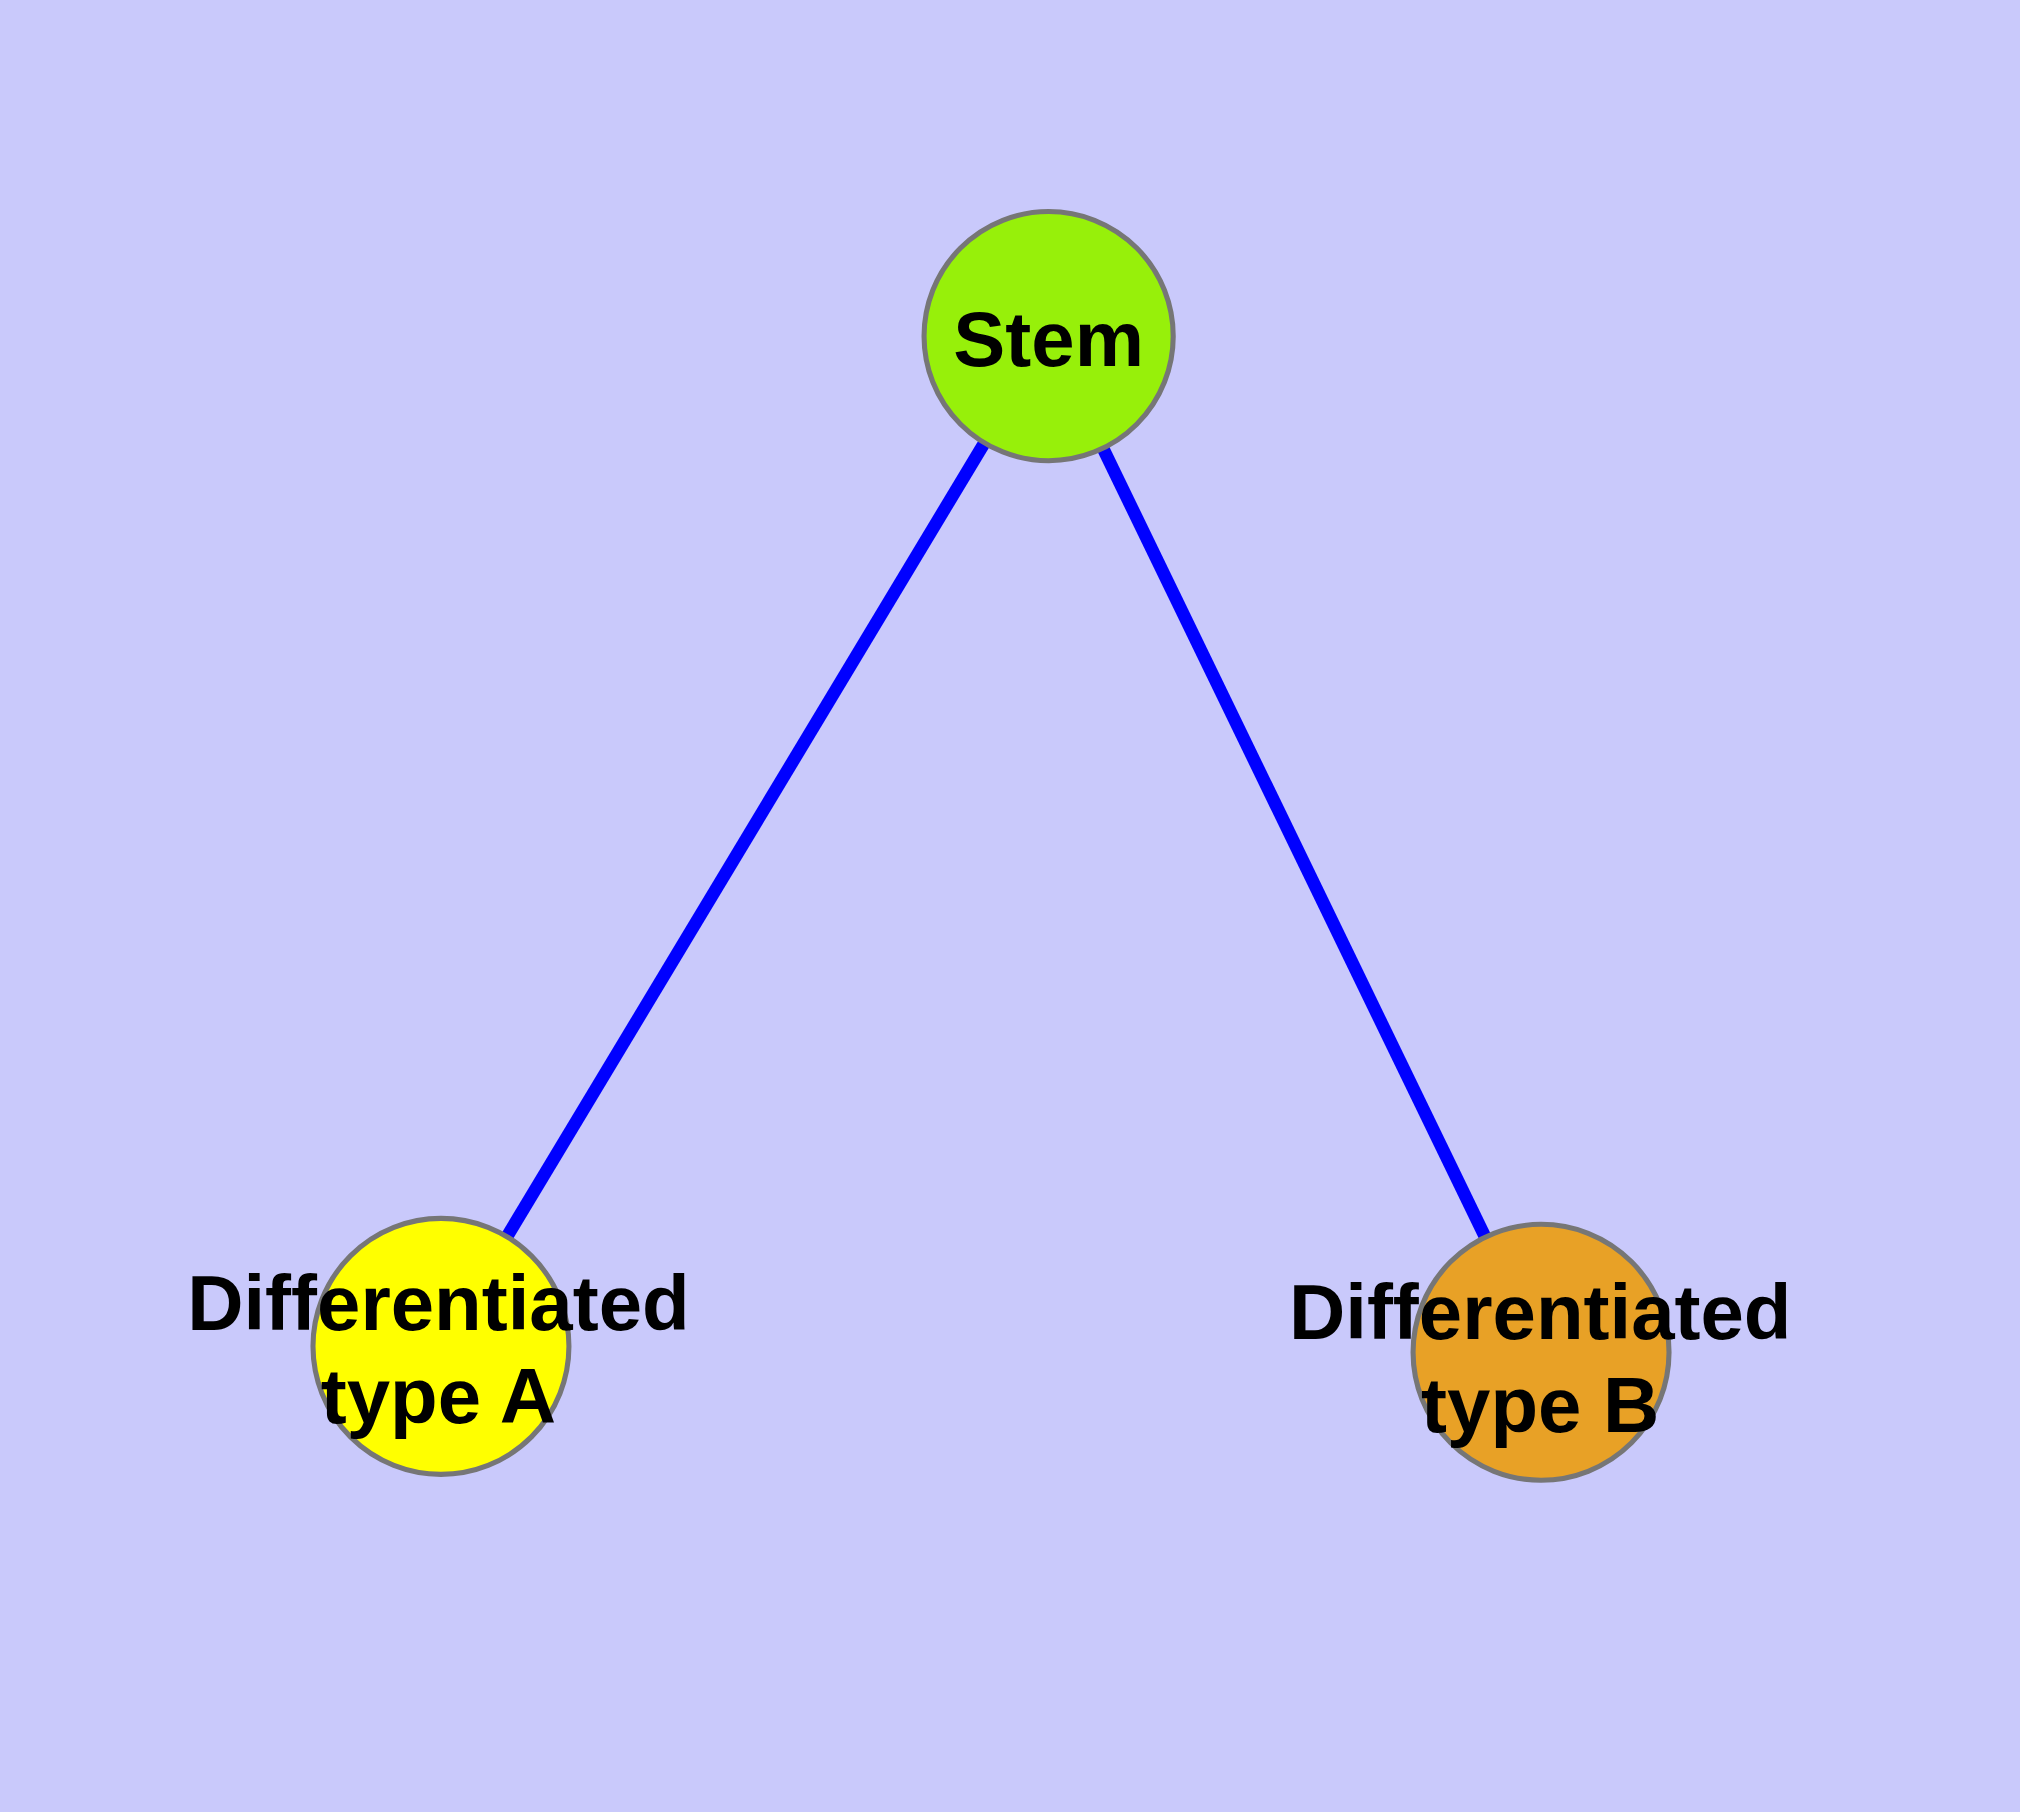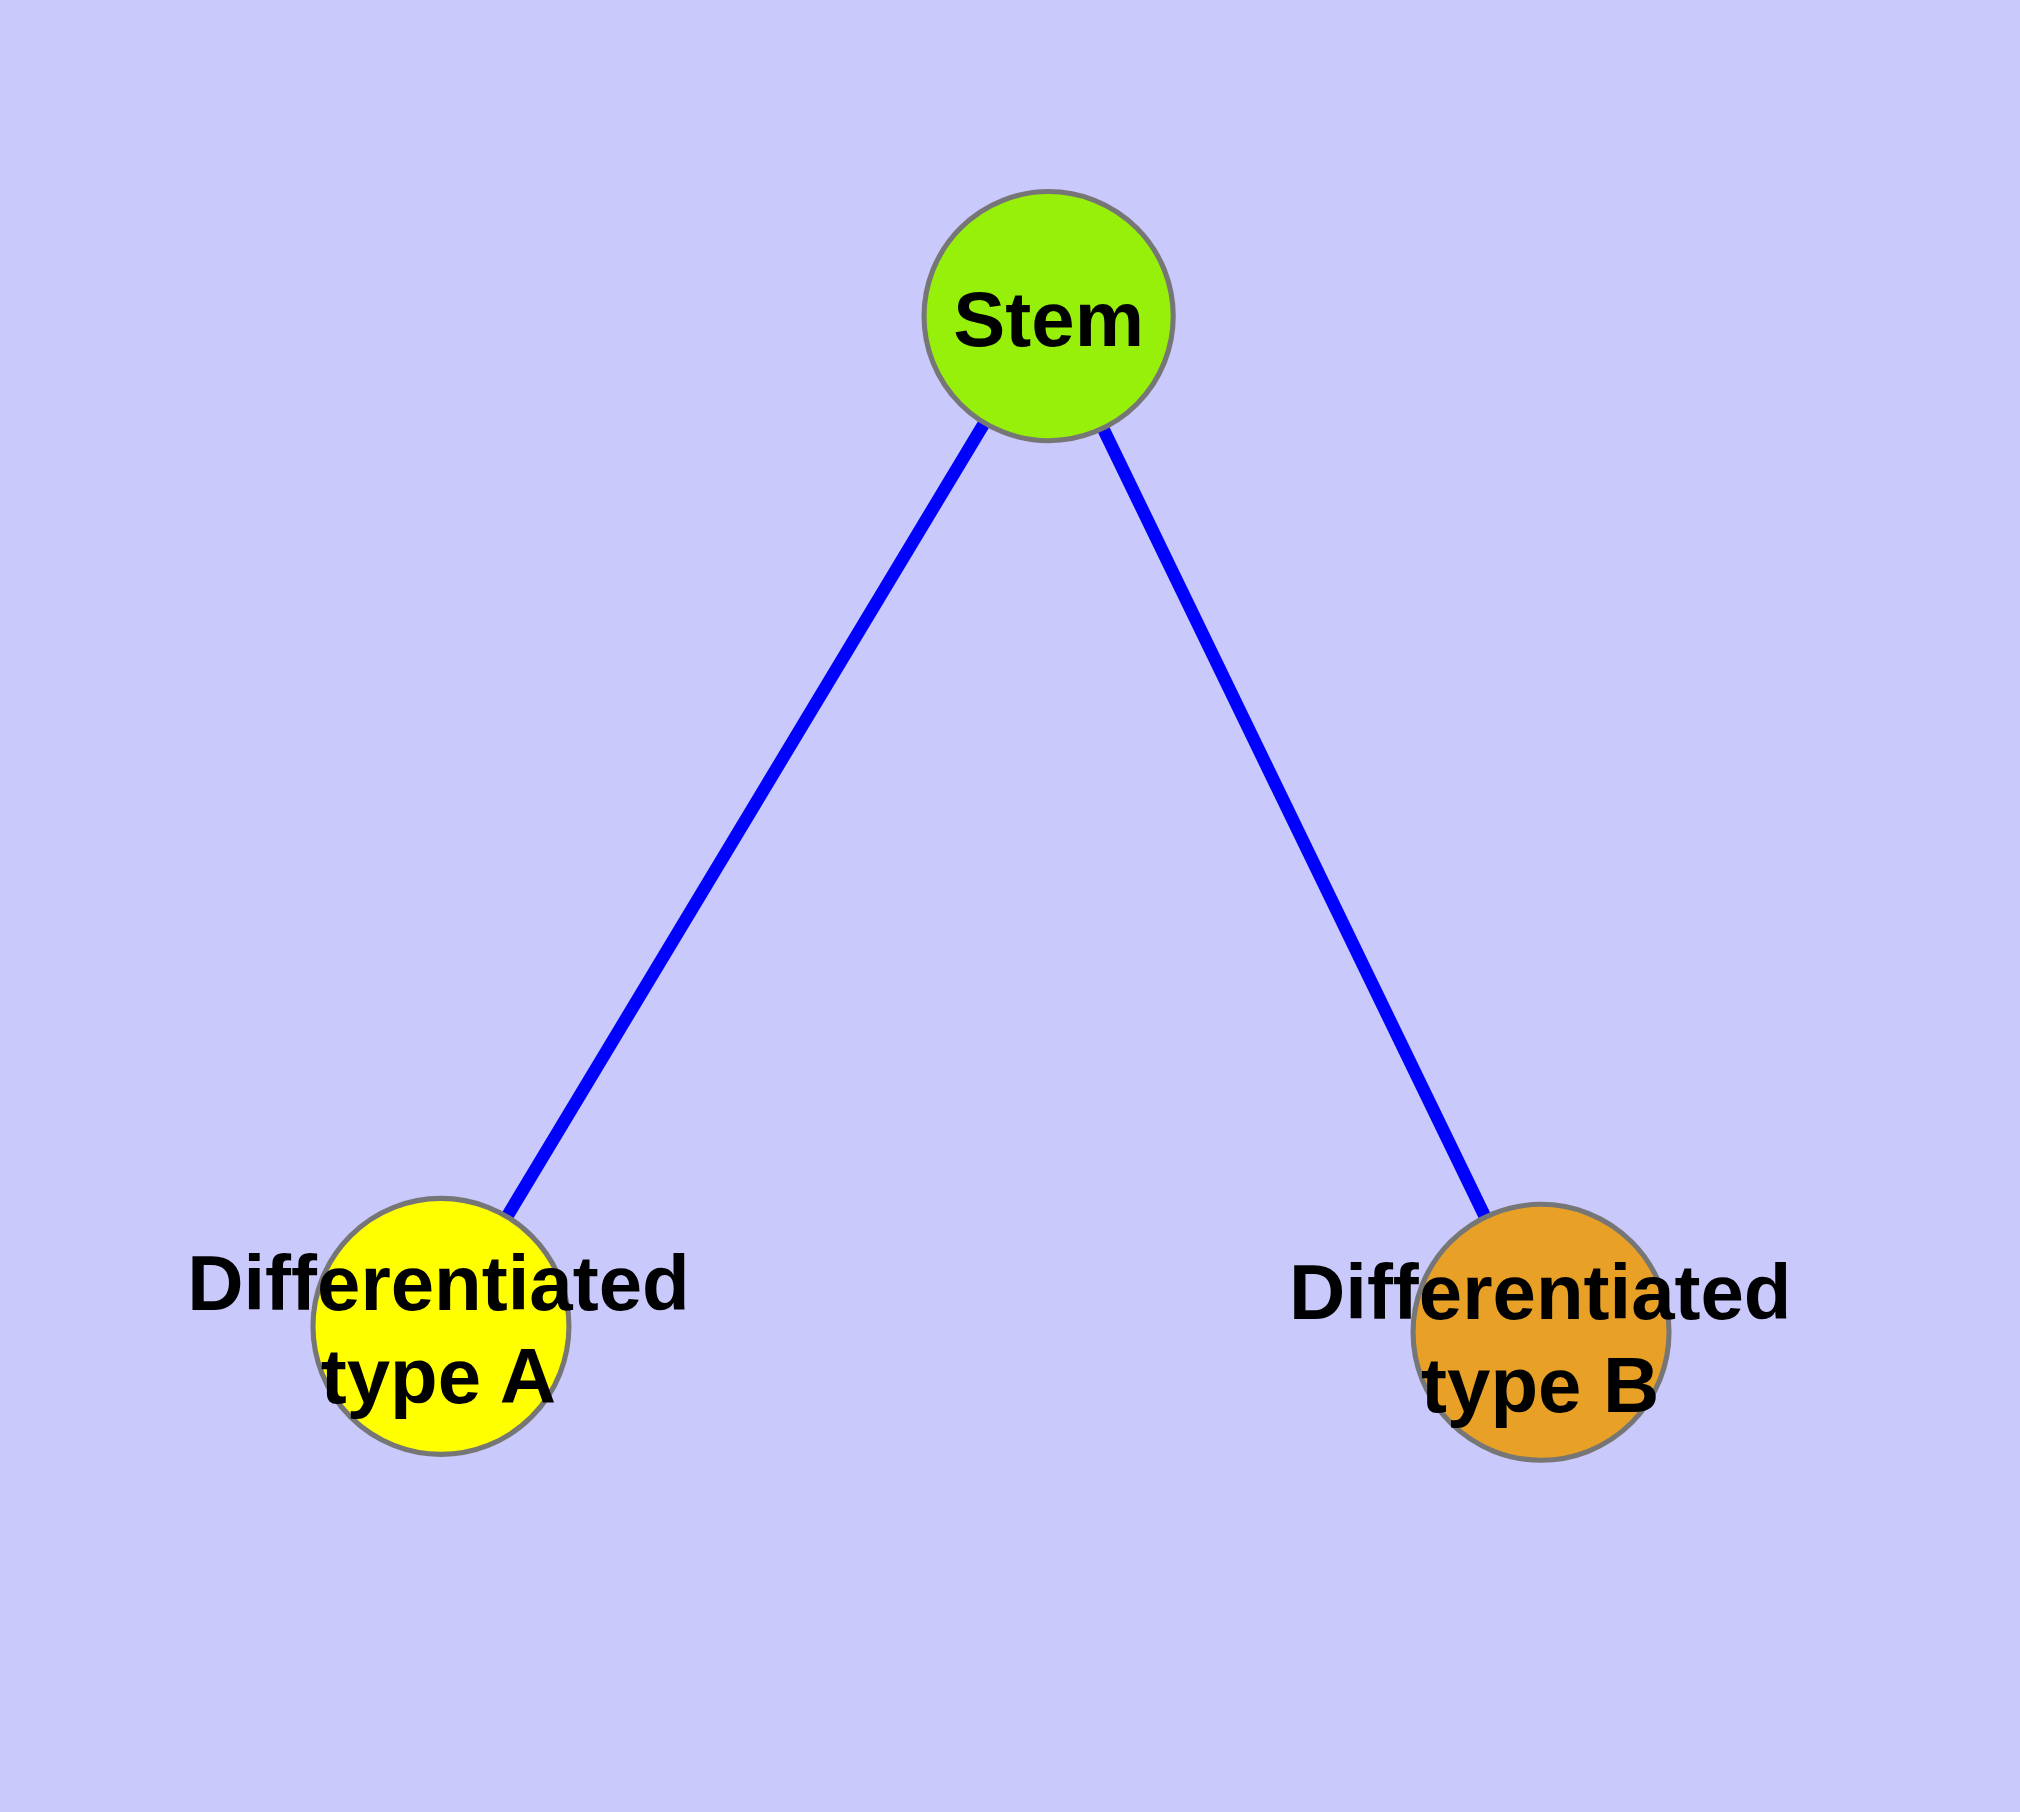--- a/index.html
+++ b/index.html
@@ -7,20 +7,21 @@
     padding: 0;
     width: 2021px;
     height: 1812px;
     overflow: hidden;
     background: #C9C9FB;
   }
   .canvas {
     position: relative;
     width: 2021px;
     height: 1703px;
+    margin-top: 20px;
   }
   svg {
     display: block;
   }
   .node-label {
     font-family: "Liberation Sans", sans-serif;
     font-weight: bold;
     font-size: 92px;
     fill: #000000;
     text-anchor: middle;

